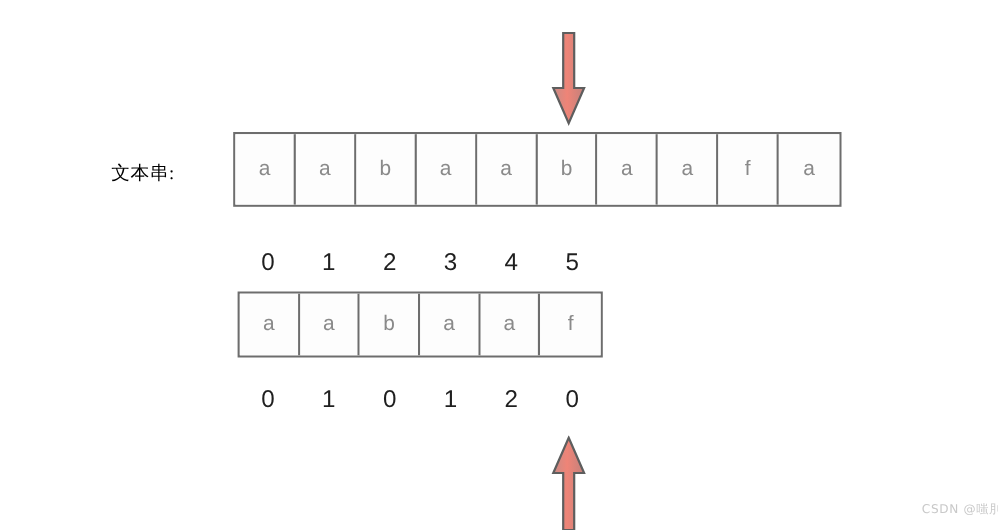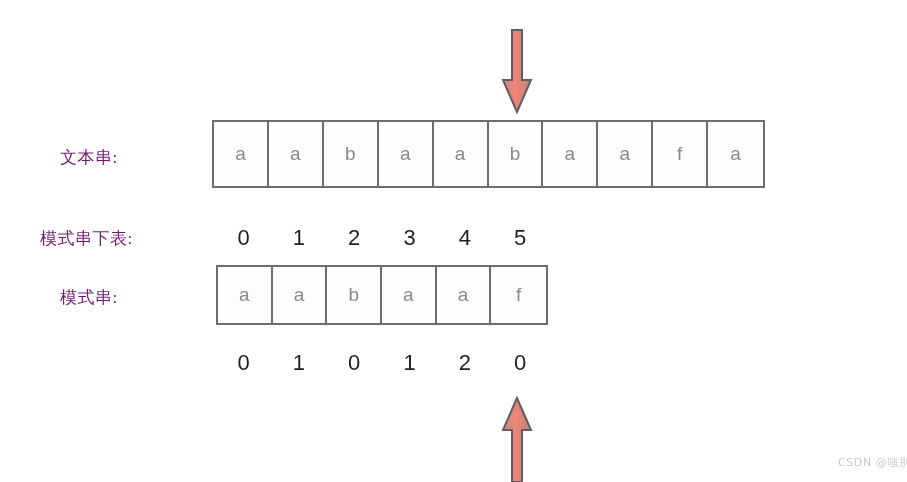--- a/index.html
+++ b/index.html
@@ -17,23 +17,23 @@
 
   .stage {
     position: absolute;
     inset: 0;
   }
 
   
   .row-label {
     position: absolute;
     font-size: 17px;
-    color: #701a75;
+    color: #000000;
     letter-spacing: 0.5px;
-    text-align: left;
+    text-align: center;
     white-space: nowrap;
     font-family: Liberation Serif, serif;
   }
 
   
   .cell-table {
     position: absolute;
     display: flex;
     box-sizing: border-box;
     border: 2px solid #6d6d6d;
@@ -109,32 +109,30 @@
     <div class="cell" style="width:55px;">b</div>
     <div class="cell" style="width:55px;">a</div>
     <div class="cell" style="width:55px;">a</div>
     <div class="cell" style="width:55px;">b</div>
     <div class="cell" style="width:55px;">a</div>
     <div class="cell" style="width:55px;">a</div>
     <div class="cell" style="width:55px;">f</div>
     <div class="cell" style="width:55px;">a</div>
   </div>
 
-  <div class="row-label" style="left:40px; top:227px; width:160px;">模式串下表:</div>
 
   <div class="num-row" style="left:216px; top:222px; width:332px; height:32px;">
     <div class="num-cell" style="width:55.3px;">0</div>
     <div class="num-cell" style="width:55.3px;">1</div>
     <div class="num-cell" style="width:55.3px;">2</div>
     <div class="num-cell" style="width:55.3px;">3</div>
     <div class="num-cell" style="width:55.3px;">4</div>
     <div class="num-cell" style="width:55.3px;">5</div>
   </div>
 
-  <div class="row-label" style="left:60px; top:286px; width:140px;">模式串:</div>
 
   <div class="cell-table" style="left:216px; top:265px; width:332px; height:60px;">
     <div class="cell" style="width:55.3px;">a</div>
     <div class="cell" style="width:55.3px;">a</div>
     <div class="cell" style="width:55.3px;">b</div>
     <div class="cell" style="width:55.3px;">a</div>
     <div class="cell" style="width:55.3px;">a</div>
     <div class="cell" style="width:55.3px;">f</div>
   </div>
 

